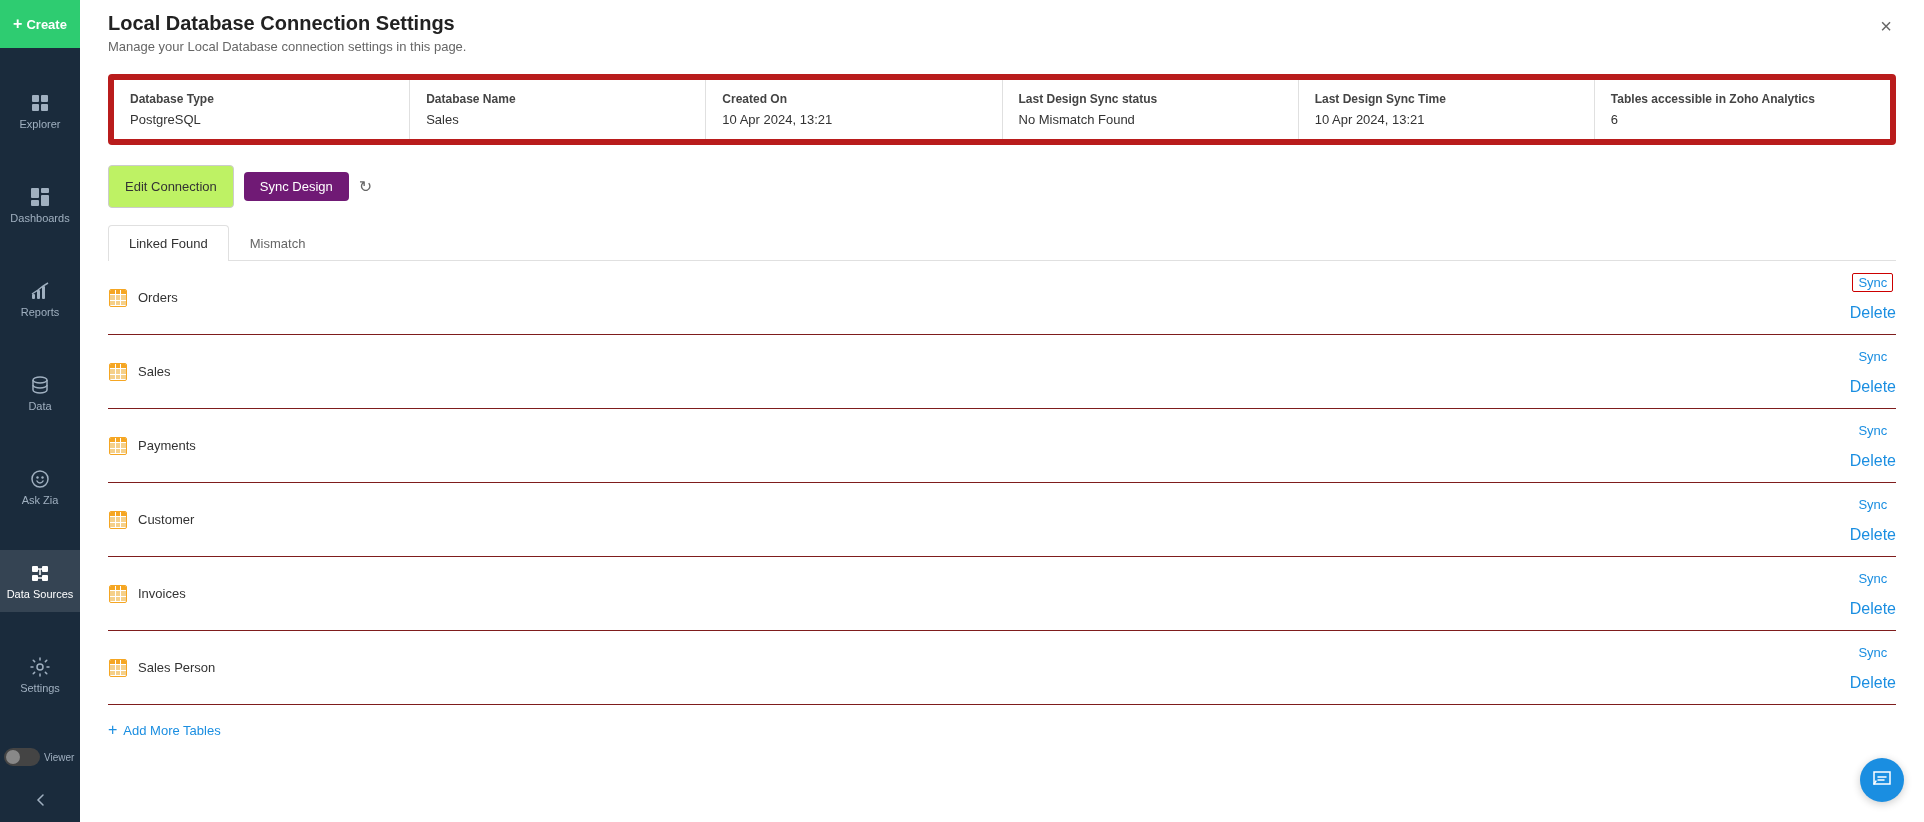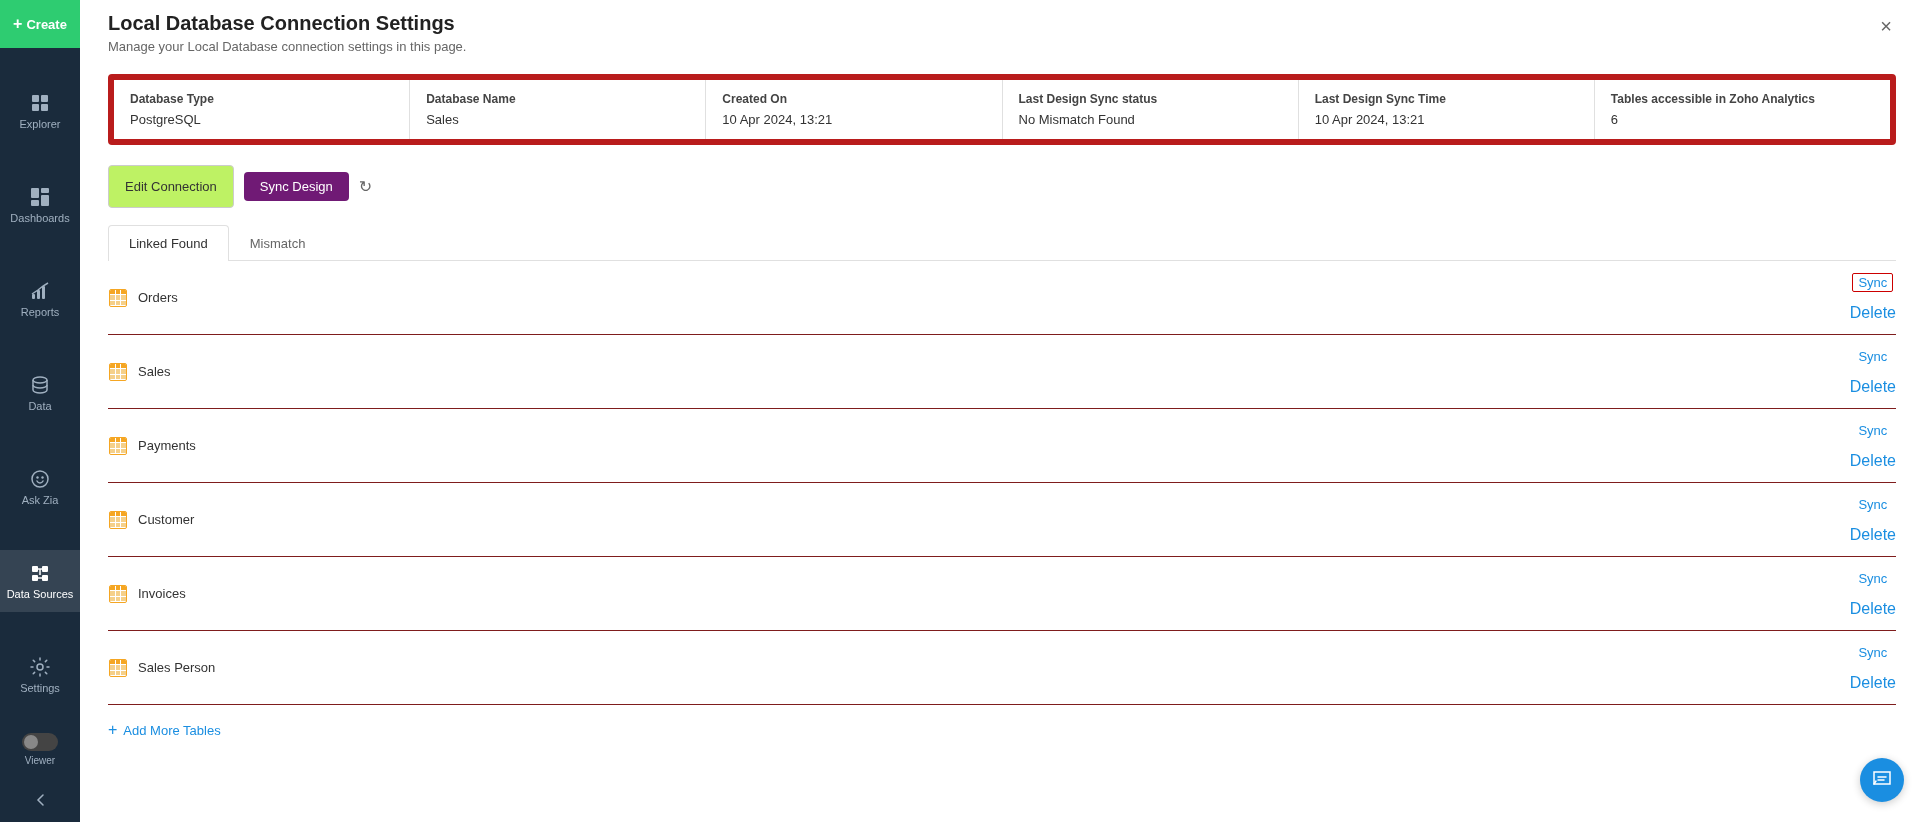--- a/index.html
+++ b/index.html
@@ -44,21 +44,21 @@
       margin-top: 32px;
     }
     .sidebar-item.active { background: rgba(255,255,255,0.12); color: white; }
     .sidebar-item .icon-svg { width: 22px; height: 22px; display: flex; align-items: center; justify-content: center; }
     .sidebar-bottom {
       margin-top: auto;
       width: 100%;
     }
     .sidebar-toggle {
       display: flex;
-      flex-direction: column;
+      flex-direction: row;
       align-items: center;
       padding: 12px 4px;
       color: #a0b0c0;
       cursor: pointer;
       font-size: 10px;
       gap: 4px;
     }
     .toggle-switch {
       width: 36px;
       height: 18px;

